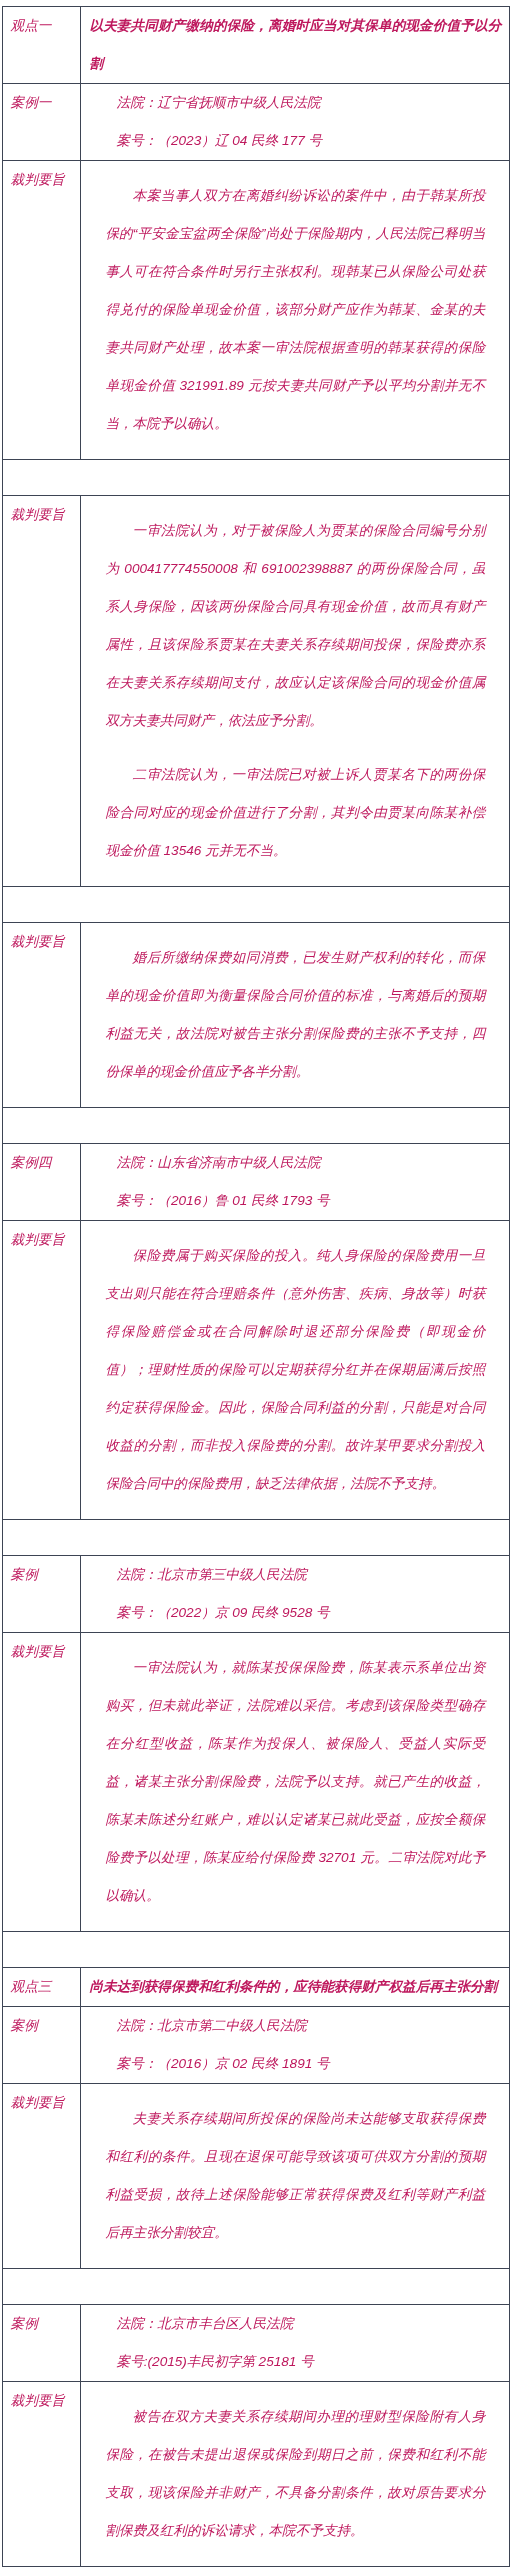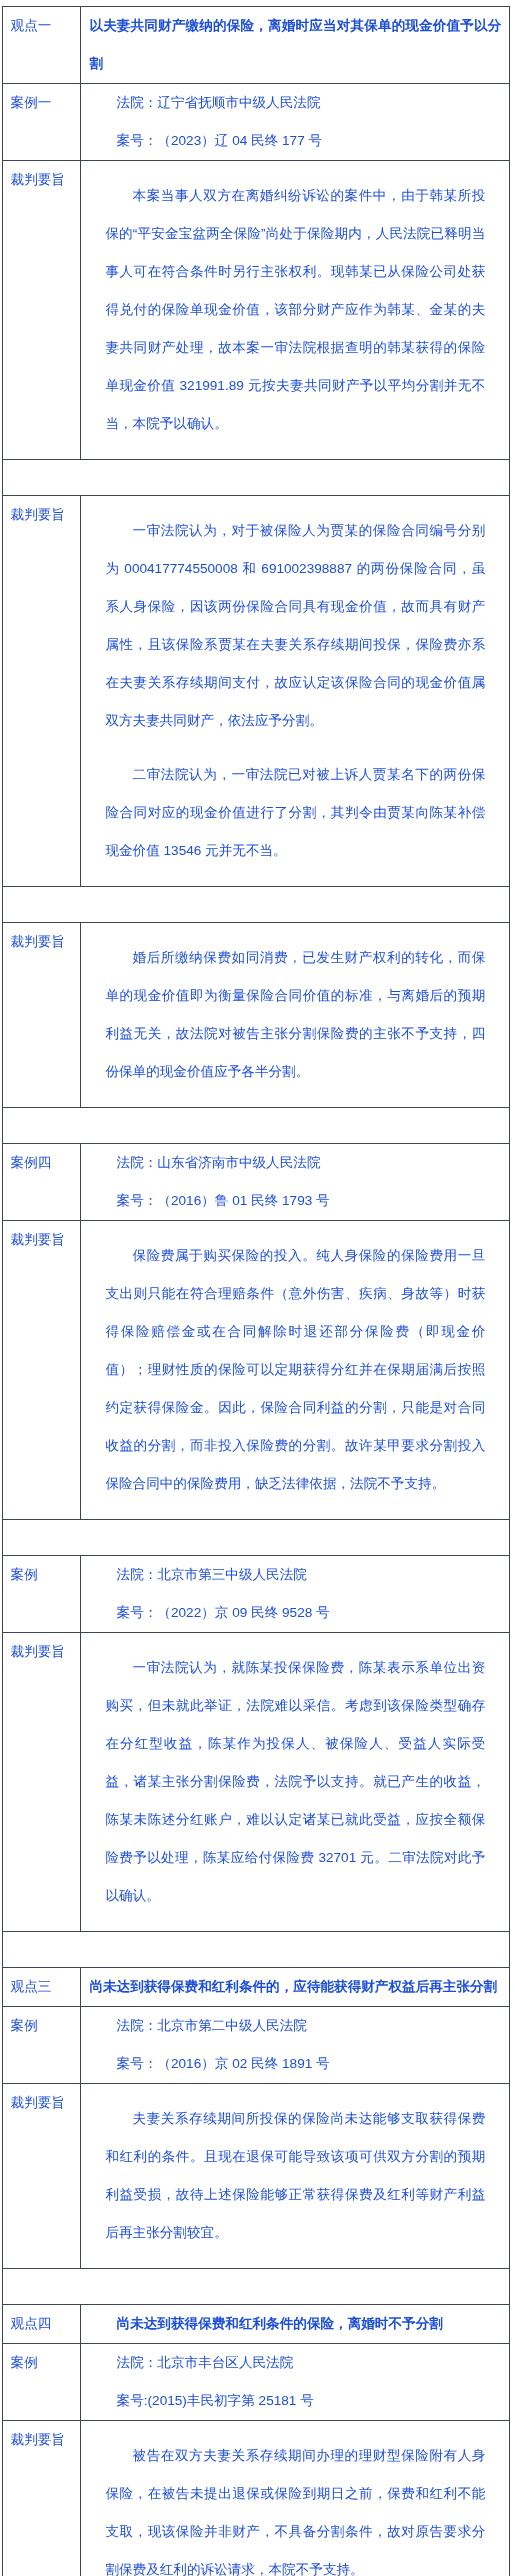--- a/index.html
+++ b/index.html
@@ -13,23 +13,24 @@
     table-layout: fixed;
     width: 508px;
     margin: 6.4px 0 0 2.4px;
   }
   col.col-label { width: 78px; }
   td {
     border: 1.2px solid #3d4454;
     vertical-align: top;
     font-size: 13.6px;
     line-height: 38px;
-    color: #1d4ed8;
+    color: #be185d;
     padding: 0 8px;
     overflow: hidden;
+    font-style: italic;
   }
   td.label {
     padding-left: 7.2px;
     padding-right: 3.2px;
     white-space: nowrap;
   }
   td.vp-title {
     font-weight: 700;
     text-align: justify;
   }
@@ -152,24 +153,20 @@
         <td class="label">裁判要旨</td>
         <td class="gist">
           <p>夫妻关系存续期间所投保的保险尚未达能够支取获得保费和红利的条件。且现在退保可能导致该项可供双方分割的预期利益受损，故待上述保险能够正常获得保费及红利等财产利益后再主张分割较宜。</p>
         </td>
       </tr>
       <tr class="spacer">
           <td colspan="2"></td>
         </tr>
 
       <tr>
-        <td class="label">观点四</td>
-        <td class="vp-title indent">尚未达到获得保费和红利条件的保险，离婚时不予分割</td>
-      </tr>
-      <tr>
         <td class="label">案例</td>
         <td class="case-info">
           <p>法院：北京市丰台区人民法院</p>
           <p>案号:(2015)丰民初字第 25181 号</p>
         </td>
       </tr>
       <tr>
         <td class="label">裁判要旨</td>
         <td class="gist">
           <p>被告在双方夫妻关系存续期间办理的理财型保险附有人身保险，在被告未提出退保或保险到期日之前，保费和红利不能支取，现该保险并非财产，不具备分割条件，故对原告要求分割保费及红利的诉讼请求，本院不予支持。</p>

